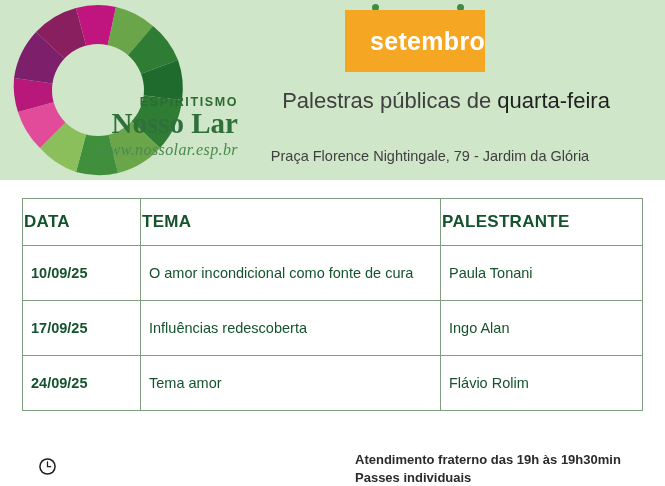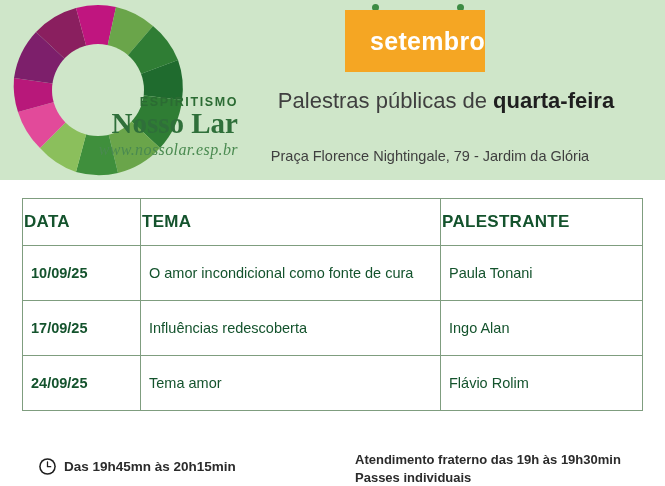--- a/index.html
+++ b/index.html
@@ -123,21 +123,21 @@
     left: 236px;
     top: 88px;
     width: 420px;
     text-align: center;
     font-size: 22px;
     color: #3f3f3f;
     font-family: "Liberation Sans", sans-serif;
   }
   .title-main b {
     color: #1f1f1f;
-    font-weight: bold;
+    font-weight: normal;
   }
   .subtitle-addr {
     position: absolute;
     left: 200px;
     top: 148px;
     width: 460px;
     text-align: center;
     font-size: 14.5px;
     color: #3f3f3f;
   }
@@ -294,18 +294,17 @@
   </table>
 </div>
 
 <div class="footer">
   <svg class="clock-icon" viewBox="0 0 24 24">
     <circle cx="12" cy="12" r="10.5" fill="#1f1f1f"></circle>
     <circle cx="12" cy="12" r="8.6" fill="#ffffff"></circle>
     <rect x="11.2" y="5.5" width="1.6" height="7.2" rx="0.7" fill="#1f1f1f"></rect>
     <rect x="11.2" y="11.3" width="5.6" height="1.6" rx="0.7" fill="#1f1f1f"></rect>
   </svg>
-  <div class="footer-left">Das 19h45mn às 20h15min</div>
   <div class="footer-right">
     <div>Atendimento fraterno das 19h às 19h30min</div>
     <div>Passes individuais</div>
   </div>
 </div>
 
 </body></html>

